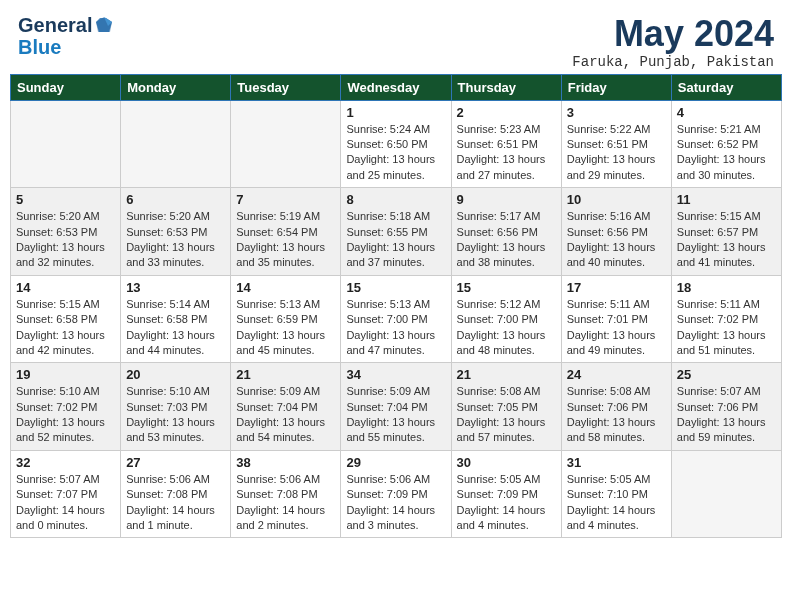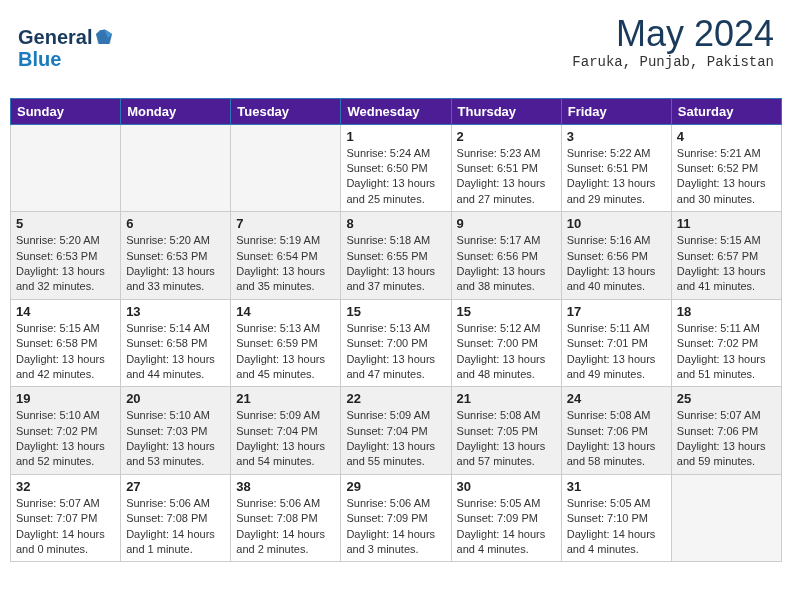--- a/index.html
+++ b/index.html
@@ -6,57 +6,57 @@
     body {
       font-family: Arial, sans-serif;
       background: #fff;
       width: 792px;
       min-height: 612px;
       padding: 10px;
     }
     .header {
       display: flex;
       justify-content: space-between;
-      align-items: flex-end;
-      margin-bottom: 24px;
+      align-items: flex-start;
+      margin-bottom: 0;
       padding: 4px 8px;
     }
     .logo {
       display: flex;
       flex-direction: column;
       align-items: flex-start;
     }
     .logo-text {
       font-size: 20px;
       font-weight: bold;
       color: #1a3a5c;
       line-height: 1.1;
     }
     .logo-blue { color: #1a7bbf !important; }
     .title-area {
       text-align: right;
     }
     .month-title {
       font-size: 36px;
-      font-weight: normal;
+      font-weight: bold;
       color: #1a3a5c;
       line-height: 1.1;
     }
     .location {
       font-size: 14px;
       color: #333;
       font-family: Liberation Mono, monospace;
     }
     .calendar {
       width: 100%;
       border-collapse: collapse;
       border: 1px solid #ccc;
     }
     .calendar th {
-      background-color: #4c1d95;
+      background-color: #14532d;
       color: #fff;
       text-align: left;
       padding: 5px 6px;
       font-size: 13px;
       border: 1px solid #2e75b6;
     }
     .calendar td {
       vertical-align: top;
       border: 1px solid #ccc;
       padding: 4px 5px;
@@ -208,21 +208,21 @@
         </td>
         <td>
           <span class="day-num">20</span>
           <div class="day-info">Sunrise: 5:10 AM<br>Sunset: 7:03 PM<br>Daylight: 13 hours<br>and 53 minutes.</div>
         </td>
         <td>
           <span class="day-num">21</span>
           <div class="day-info">Sunrise: 5:09 AM<br>Sunset: 7:04 PM<br>Daylight: 13 hours<br>and 54 minutes.</div>
         </td>
         <td>
-          <span class="day-num">22</span>
+          <span class="day-num">34</span>
           <div class="day-info">Sunrise: 5:09 AM<br>Sunset: 7:04 PM<br>Daylight: 13 hours<br>and 55 minutes.</div>
         </td>
         <td>
           <span class="day-num">21</span>
           <div class="day-info">Sunrise: 5:08 AM<br>Sunset: 7:05 PM<br>Daylight: 13 hours<br>and 57 minutes.</div>
         </td>
         <td>
           <span class="day-num">24</span>
           <div class="day-info">Sunrise: 5:08 AM<br>Sunset: 7:06 PM<br>Daylight: 13 hours<br>and 58 minutes.</div>
         </td>

